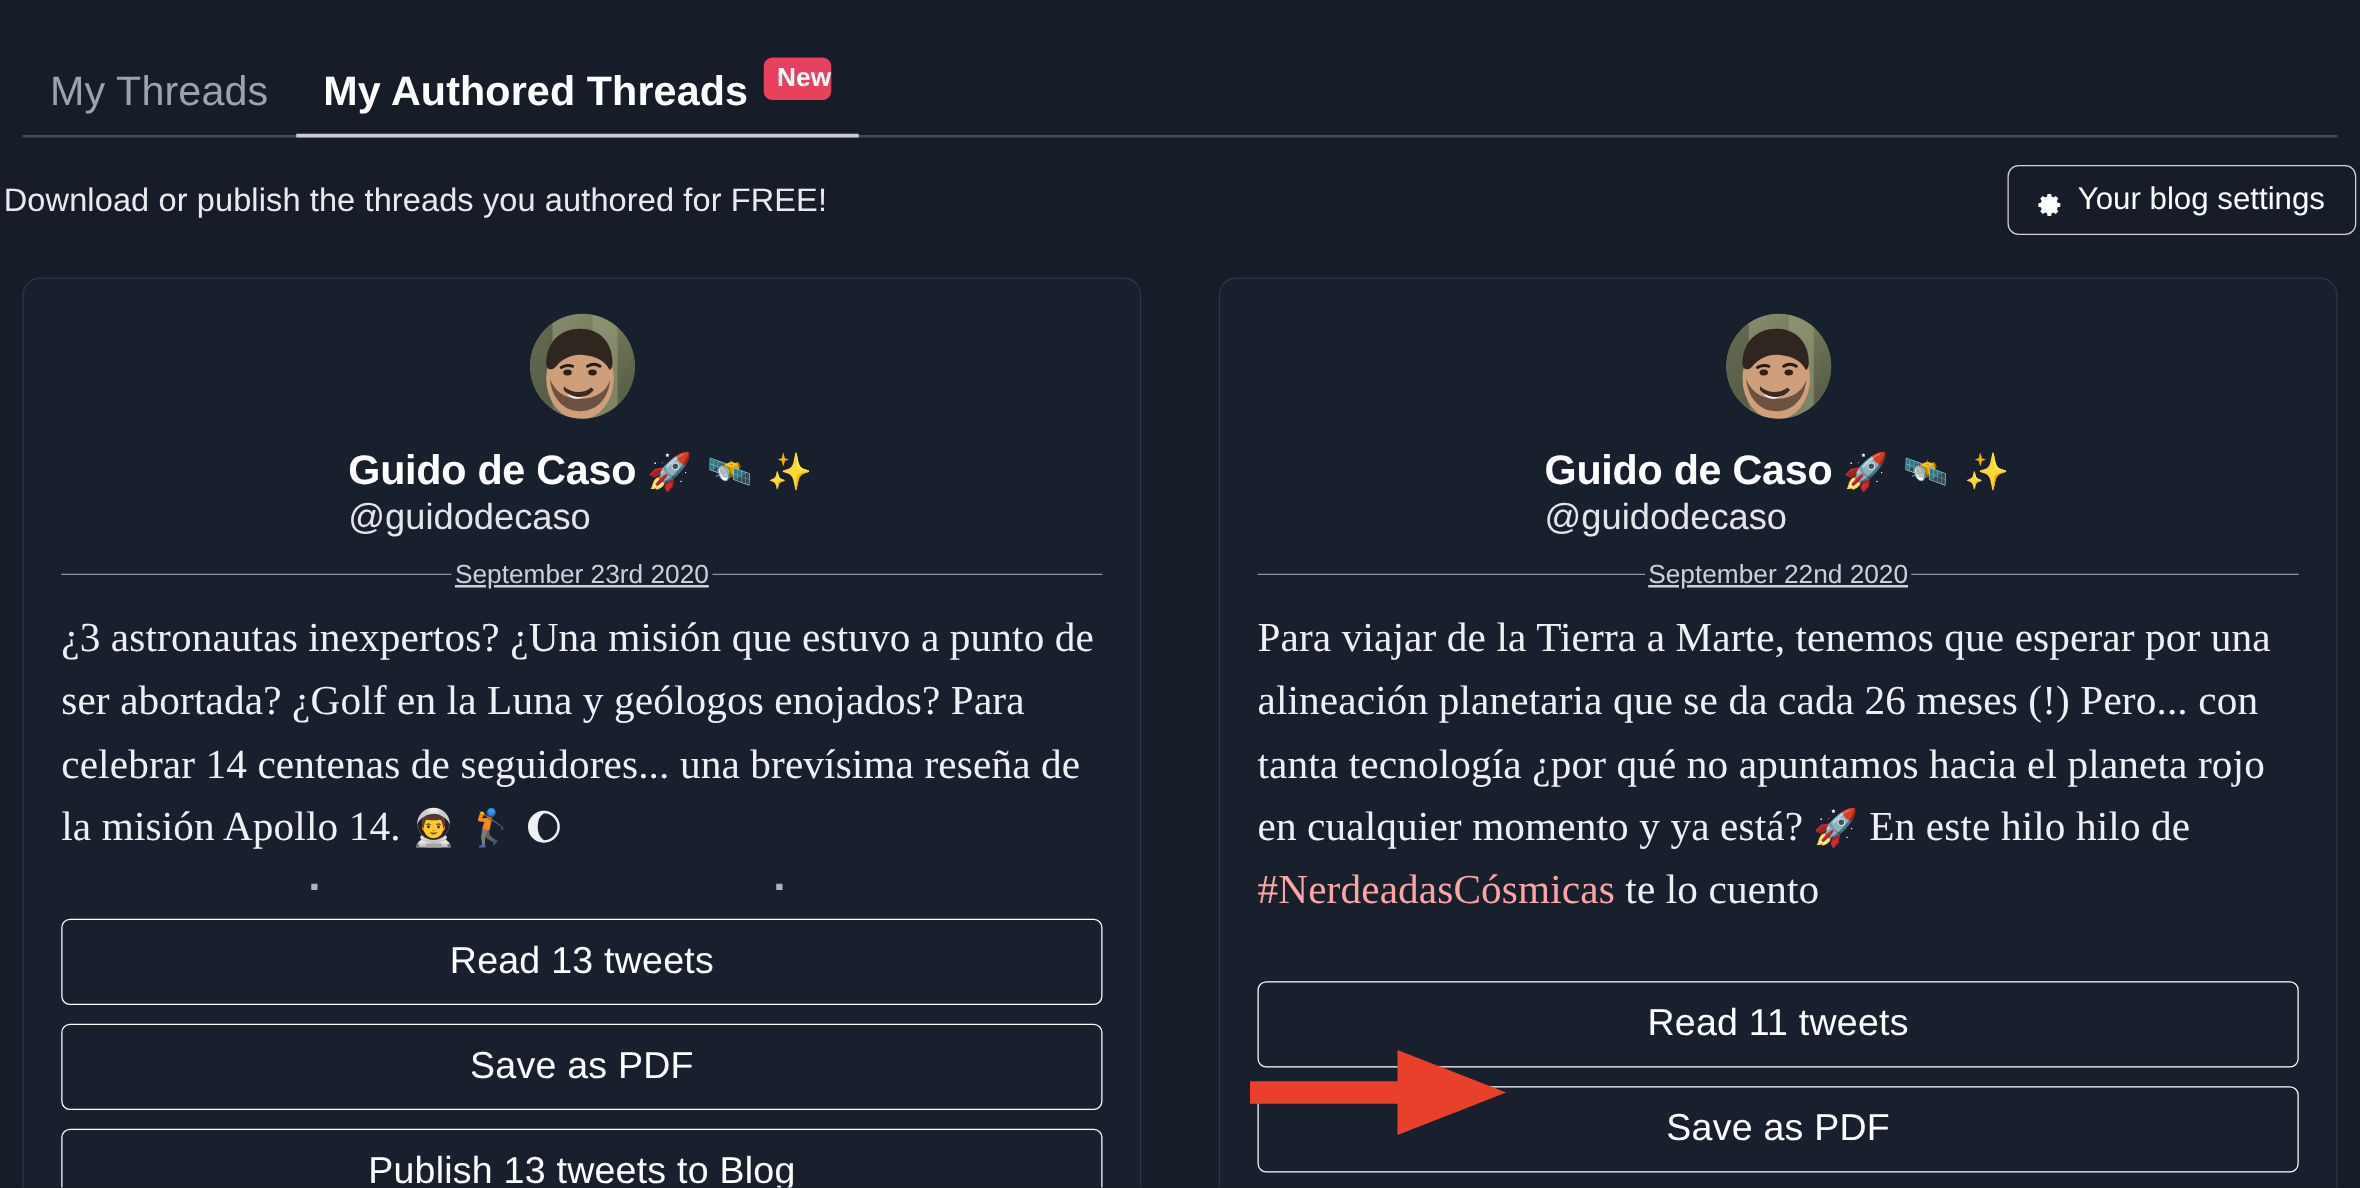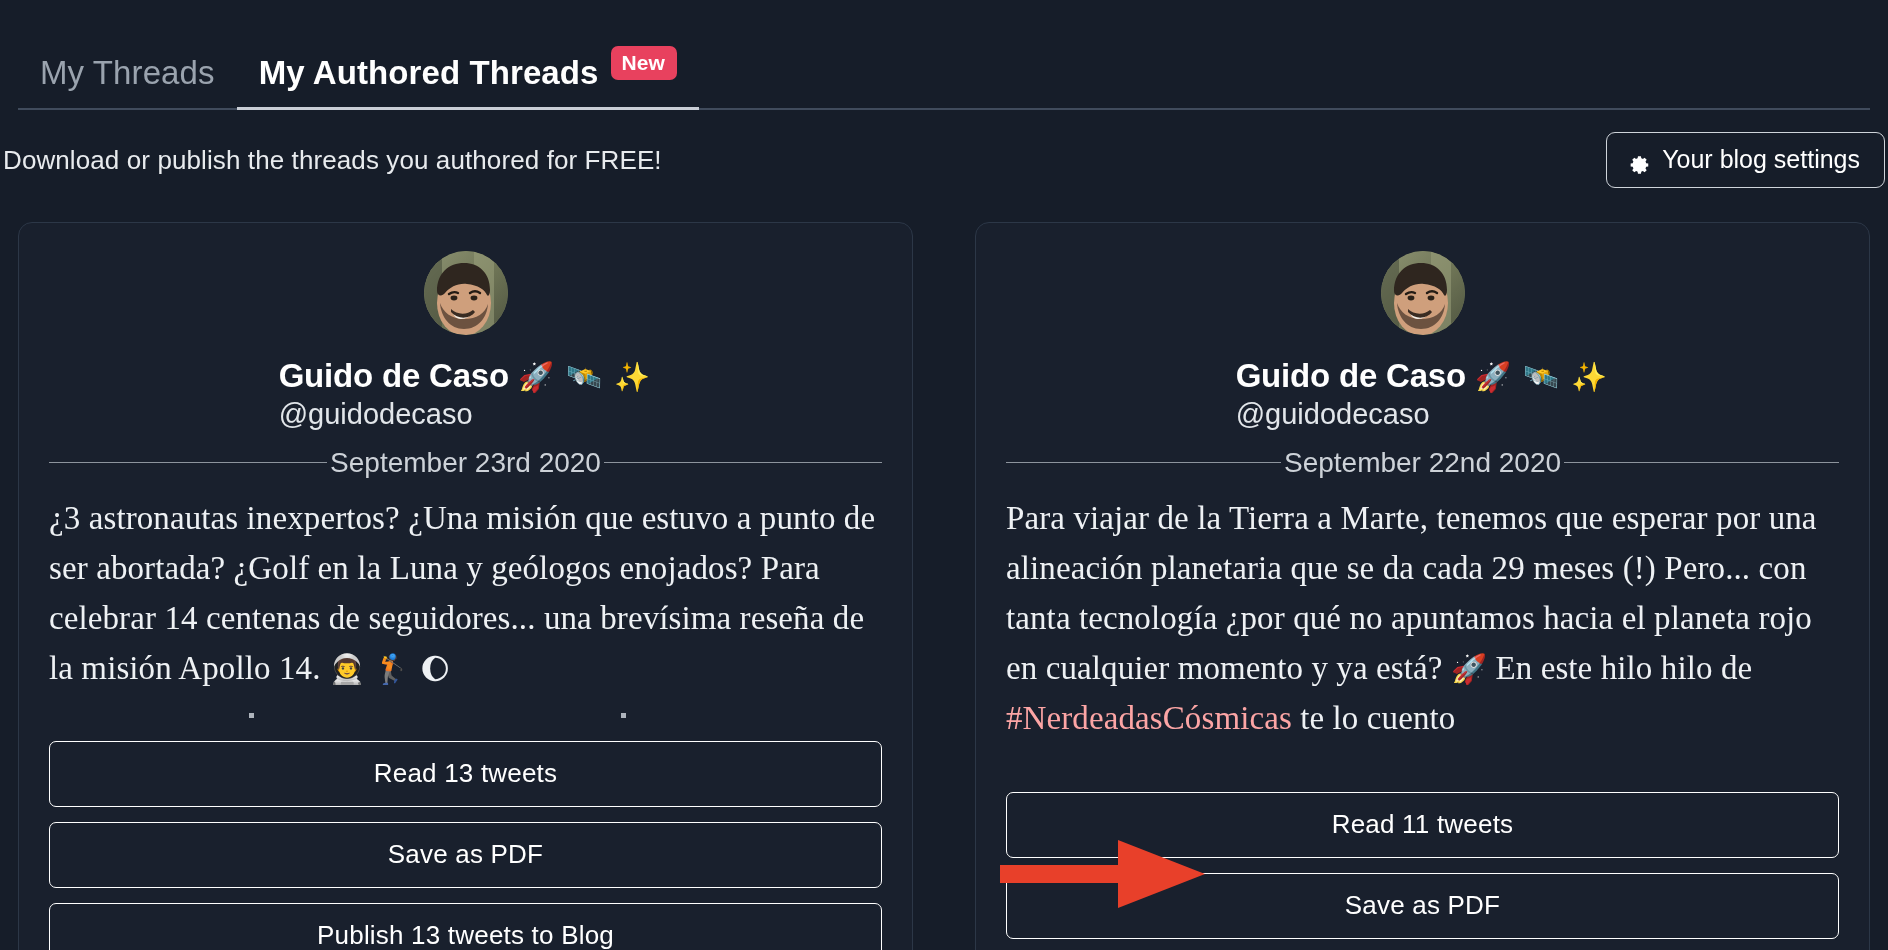--- a/index.html
+++ b/index.html
@@ -72,21 +72,21 @@
     background: #c9ced6;
     z-index: 2;
   }
   .badge-new {
     display: inline-block;
     background: #e8415e;
     color: #ffffff;
     font-size: 21px;
     font-weight: 600;
     line-height: 1;
-    padding: 6px 12px 7px 11px;
+    padding: 6px 0 7px 11px;
     border-radius: 7px;
     position: relative;
     top: -10px;
   }
 
   
   .subheader {
     position: absolute;
     left: 0;
     top: 110px;
@@ -180,21 +180,22 @@
     font-weight: 400;
     line-height: 1.1;
   }
 
   .date-divider {
     display: flex;
     align-items: center;
     gap: 0;
     margin: 10px 0 16px 0;
     color: #cdd2d8;
-    font-size: 28px;
+    font-size: 21px;
+    text-decoration: underline;
   }
   .date-divider .rule {
     flex: 1;
     height: 1px;
     background: #8d949d;
   }
   .date-divider .date-text {
     padding: 0 3px;
     white-space: nowrap;
     line-height: 1;
@@ -233,21 +234,21 @@
   }
   .action-btn {
     display: block;
     width: 100%;
     box-sizing: border-box;
     border: 1.5px solid #ffffff;
     border-radius: 7px;
     background: transparent;
     color: #ffffff;
     font-family: "Liberation Sans", sans-serif;
-    font-size: 26px;
+    font-size: 30px;
     font-weight: 400;
     padding: 16px 10px 17px 10px;
     text-align: center;
     cursor: pointer;
     letter-spacing: 0.2px;
   }
 
   
   .arrow-annotation {
     position: absolute;
@@ -388,21 +389,21 @@
         </div>
       </div>
 
       <div class="date-divider">
         <span class="rule"></span>
         <span class="date-text">September 22nd 2020</span>
         <span class="rule"></span>
       </div>
 
       <div class="tweet-body">
-        <span>Para viajar de la Tierra a Marte, tenemos que esperar por una alineación planetaria que se da cada 29 meses (!) Pero... con tanta tecnología ¿por qué no apuntamos hacia el planeta rojo en cualquier momento y ya está? </span><span class="emo">🚀</span><span> En este hilo hilo de </span><span class="hashtag">#NerdeadasCósmicas</span><span> te lo cuento</span>
+        <span>Para viajar de la Tierra a Marte, tenemos que esperar por una alineación planetaria que se da cada 26 meses (!) Pero... con tanta tecnología ¿por qué no apuntamos hacia el planeta rojo en cualquier momento y ya está? </span><span class="emo">🚀</span><span> En este hilo hilo de </span><span class="hashtag">#NerdeadasCósmicas</span><span> te lo cuento</span>
       </div>
 
       <div class="dots-row"></div>
 
       <div class="btn-stack">
         <button class="action-btn">Read 11 tweets</button>
         <button class="action-btn">Save as PDF</button>
         <button class="action-btn">Publish 11 tweets to Blog</button>
       </div>
     </div>

